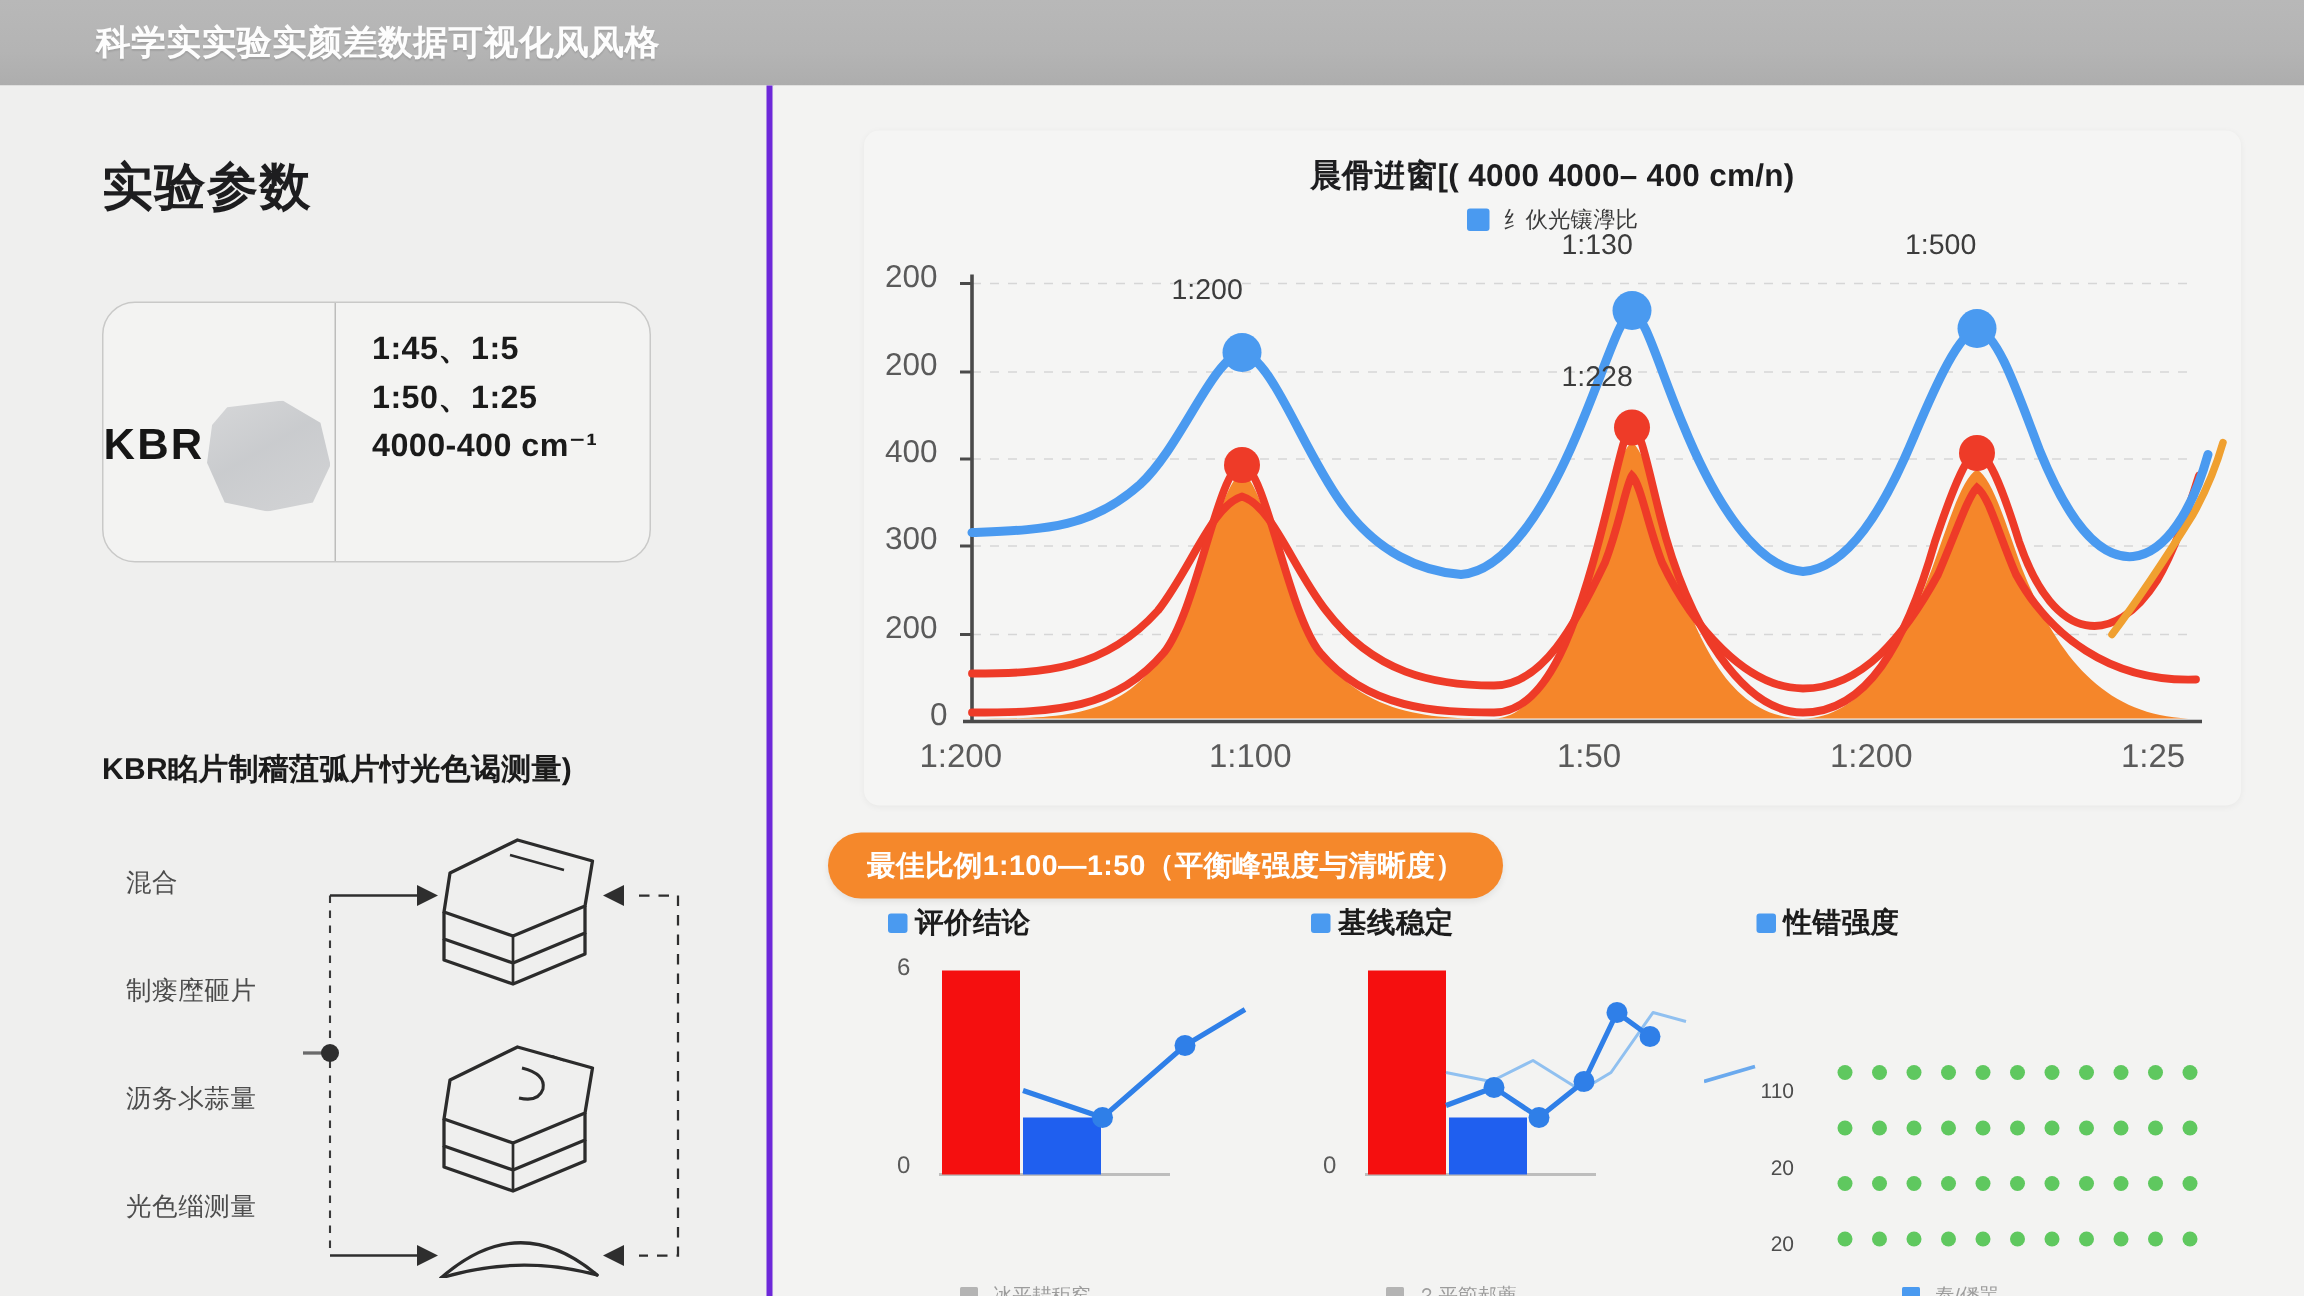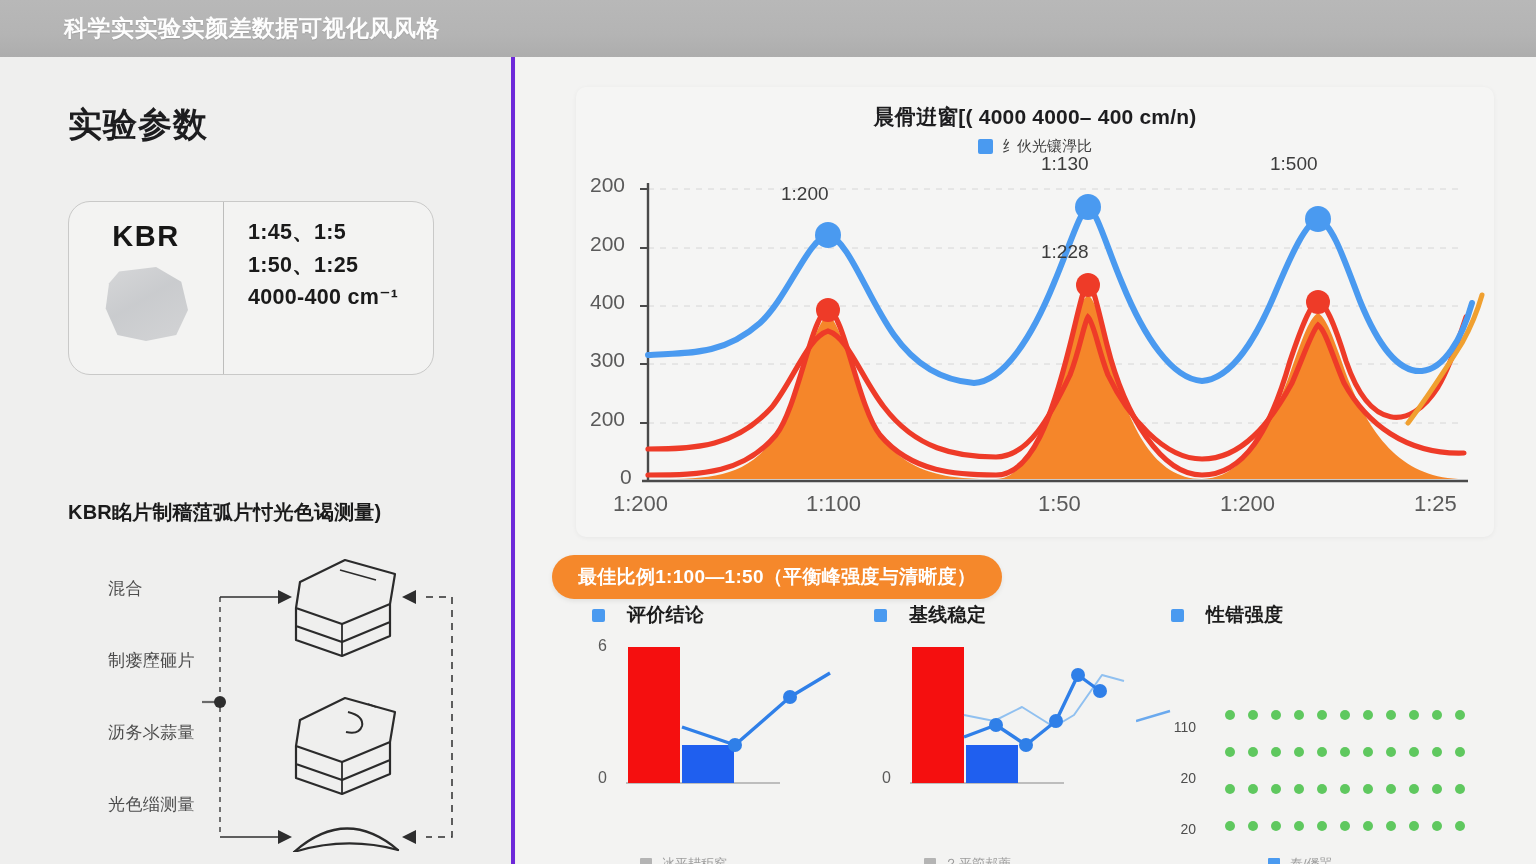--- a/index.html
+++ b/index.html
@@ -33,21 +33,21 @@
     position:absolute; left:68px; top:45px;
     font-size:34px; font-weight:800; color:#1d1d1f; letter-spacing:1px;
   }
 
   .param-card{
     position:absolute; left:68px; top:144px; width:366px; height:174px;
     border:1.6px solid #c9c9c8; border-radius:22px; background:#f3f3f2;
     display:flex; align-items:stretch;
   }
   .param-left{
-    width:155px; display:flex; flex-direction:column; align-items:center;
+    width:155px; display:flex; flex-direction:row; align-items:center;
     padding-top:18px; border-right:1.6px solid #bdbdbc;
   }
   .param-left .kbr{ font-size:29px; font-weight:800; color:#161616; letter-spacing:1.5px;}
   .pellet{
     margin-top:14px; width:84px; height:74px;
     background:linear-gradient(150deg,#d3d4d6 0%,#c5c7ca 45%,#cfd0d2 100%);
     clip-path:polygon(18% 6%,62% 0%,92% 20%,100% 58%,86% 92%,50% 100%,16% 92%,2% 56%,6% 22%);
     opacity:.9;
   }
   .param-right{
@@ -55,21 +55,21 @@
     font-size:21.5px; font-weight:700; color:#1a1a1a; line-height:1.52;
     letter-spacing:.3px;
   }
 
   .flow-title{
     position:absolute; left:68px; top:442px;
     font-size:20px; font-weight:800; color:#1b1b1b; letter-spacing:.2px;
   }
   .flow-steps{ position:absolute; left:84px; top:520px; width:140px; }
   .flow-steps div{
-    height:72px; font-size:17px; color:#4c4c4c; font-weight:500; letter-spacing:.4px;margin-left:24px;
+    height:72px; font-size:17px; color:#4c4c4c; font-weight:500; letter-spacing:.4px;
   }
   .flow-svg{ position:absolute; left:190px; top:495px; }
 
   
   .rightpane{ position:absolute; left:516px; top:57px; width:1132px; height:807px; background:#f3f3f2; }
 
   .chart-card{
     position:absolute; left:60px; top:30px; width:918px; height:450px;
     background:#f5f5f4; border-radius:10px;
     box-shadow:0 1px 5px rgba(0,0,0,.05);
@@ -86,21 +86,21 @@
   .lg-tx{ font-size:15px;color:#3b3b3b; }
 
   .badge{
     position:absolute; left:36px; top:498px; height:44px;
     background:#f5882b; border-radius:22px;
     display:flex; align-items:center; padding:0 26px;
     color:#fff; font-size:19px; font-weight:700; letter-spacing:.3px;
     box-shadow:0 2px 5px rgba(0,0,0,.08);
   }
 
-  .sub-head{ position:absolute; display:flex; align-items:center; gap:22px; }
+  .sub-head{ position:absolute; display:flex; align-items:center; gap:5px; }
   .sub-head .sw{ width:13px;height:13px;background:#4a9af0;border-radius:2px; }
   .sub-head .tx{ font-size:19px;font-weight:800;color:#1c1c1c;letter-spacing:.3px; }
 
   .sub-legend{
     position:absolute; display:flex; align-items:center; gap:10px;
     font-size:13px; color:#9c9c9c;
   }
   .sub-legend .sw{ width:12px;height:12px;background:#b4b4b4;border-radius:1px; }
   .sub-legend.blue .sw{ background:#4a9af0; }
 

